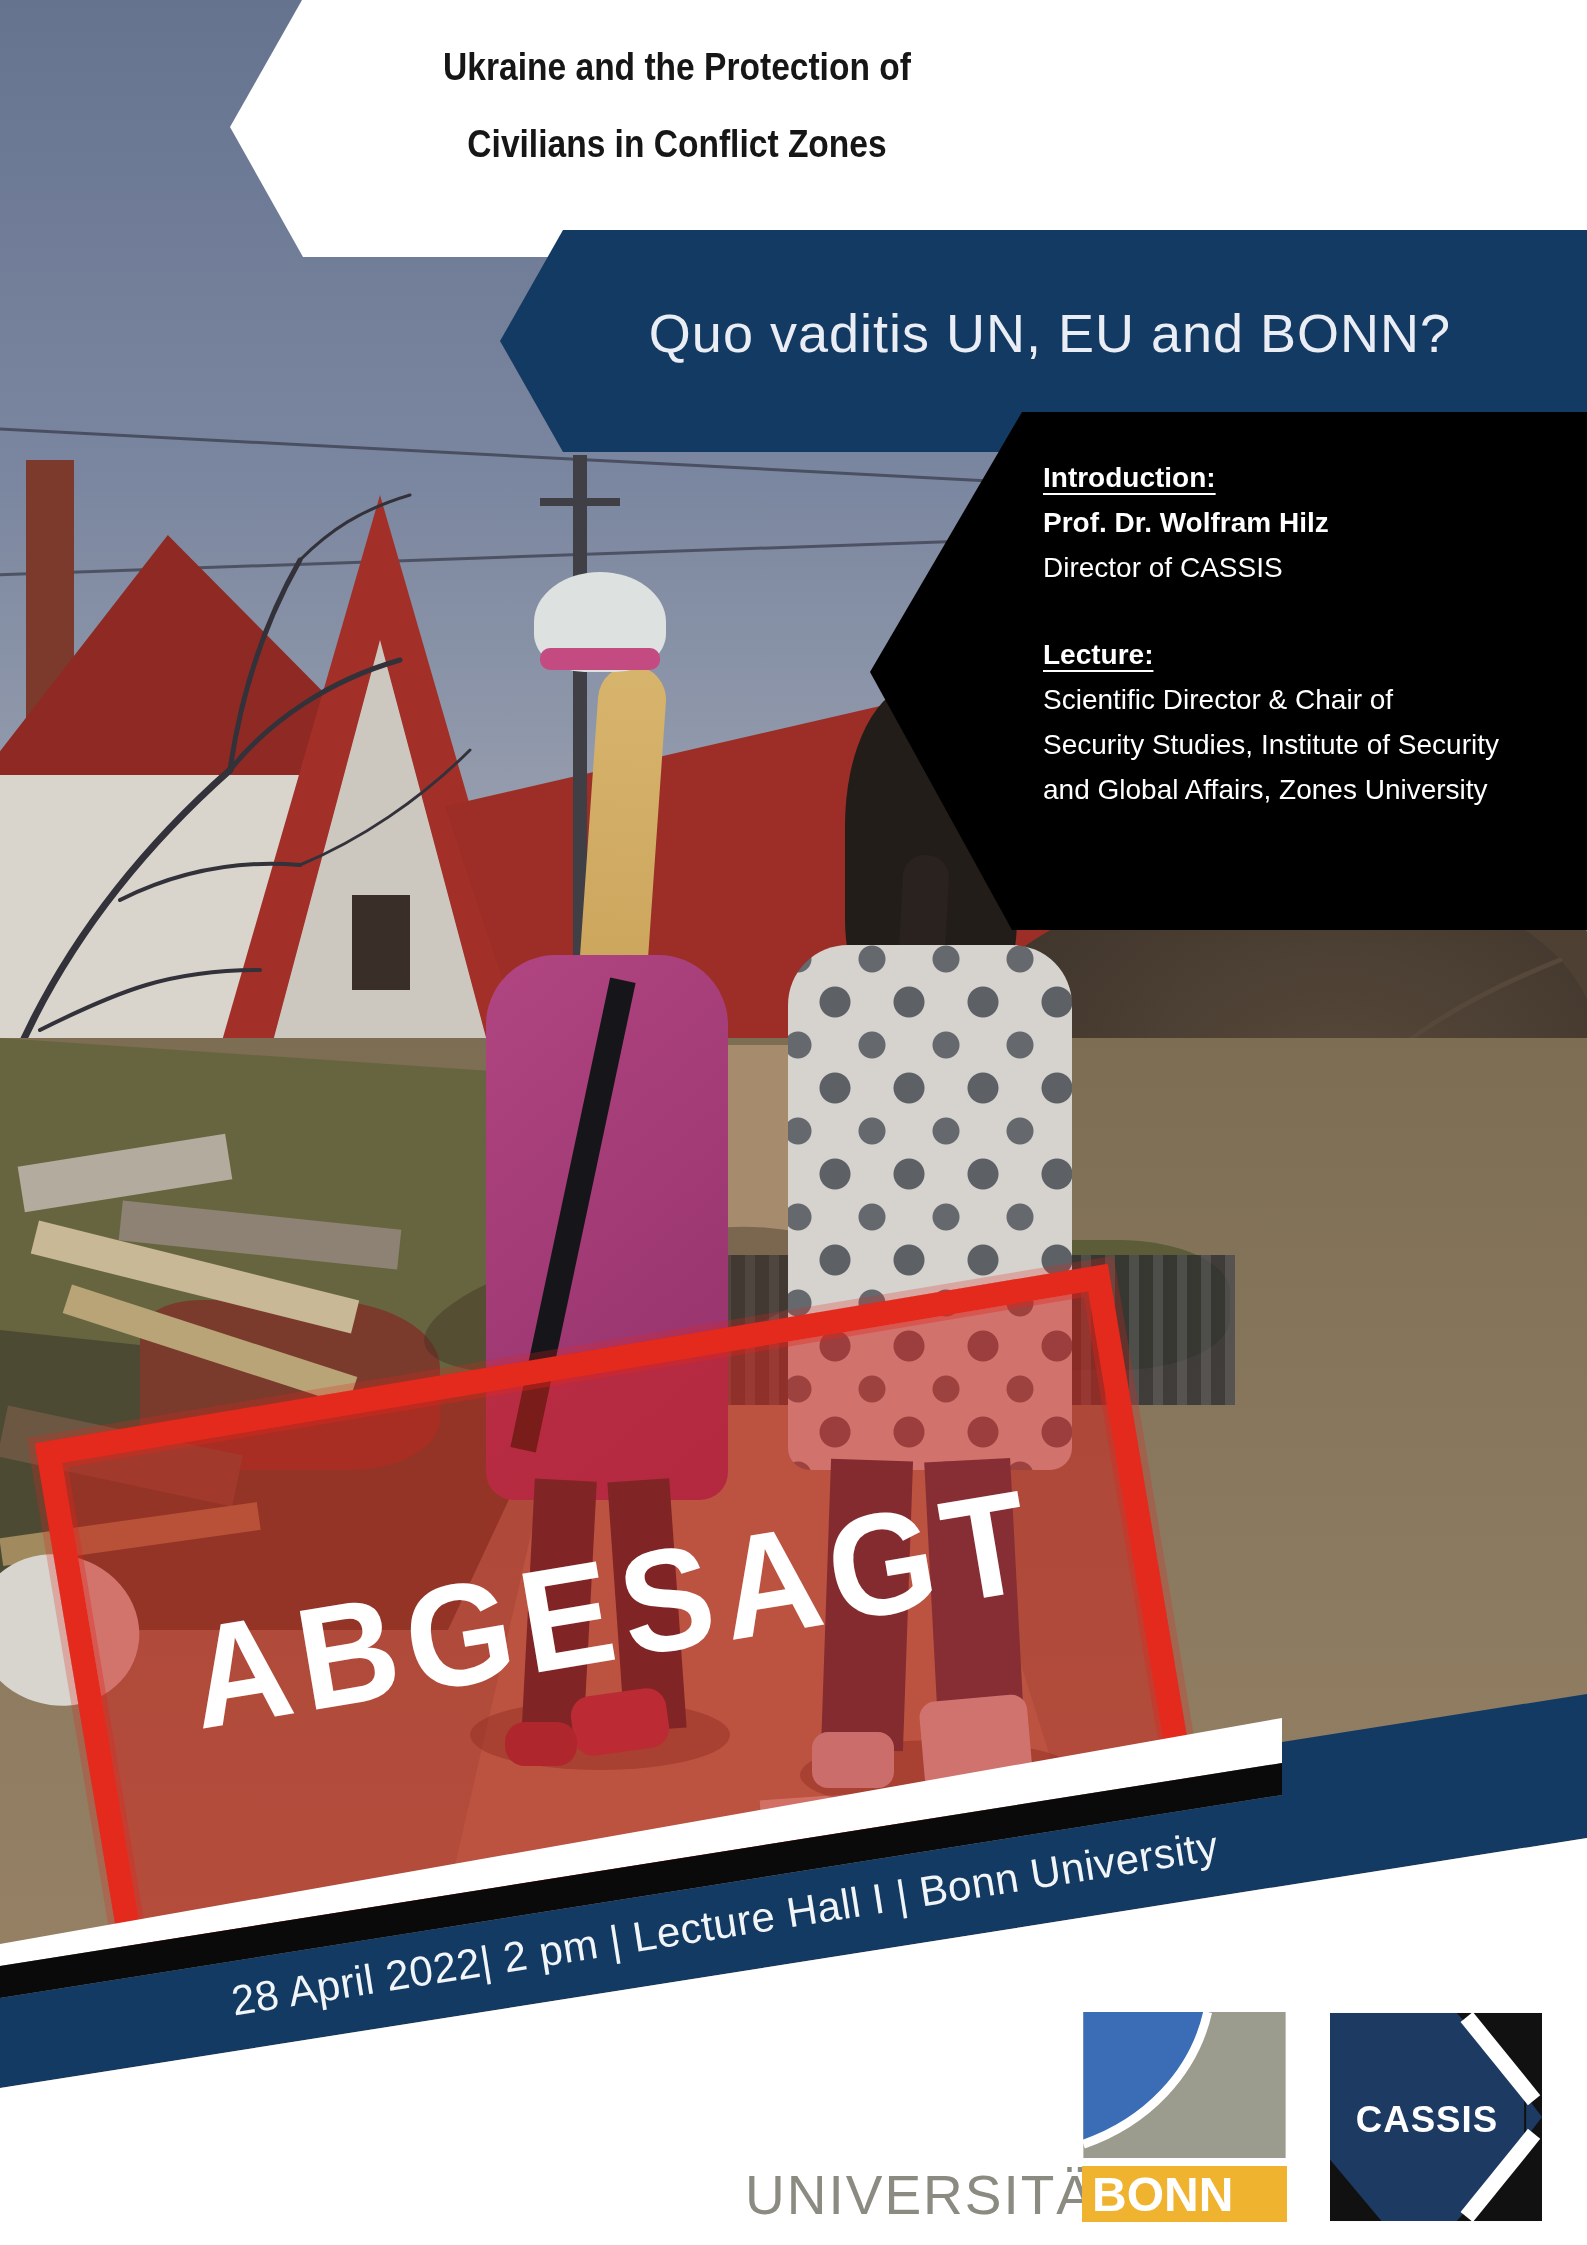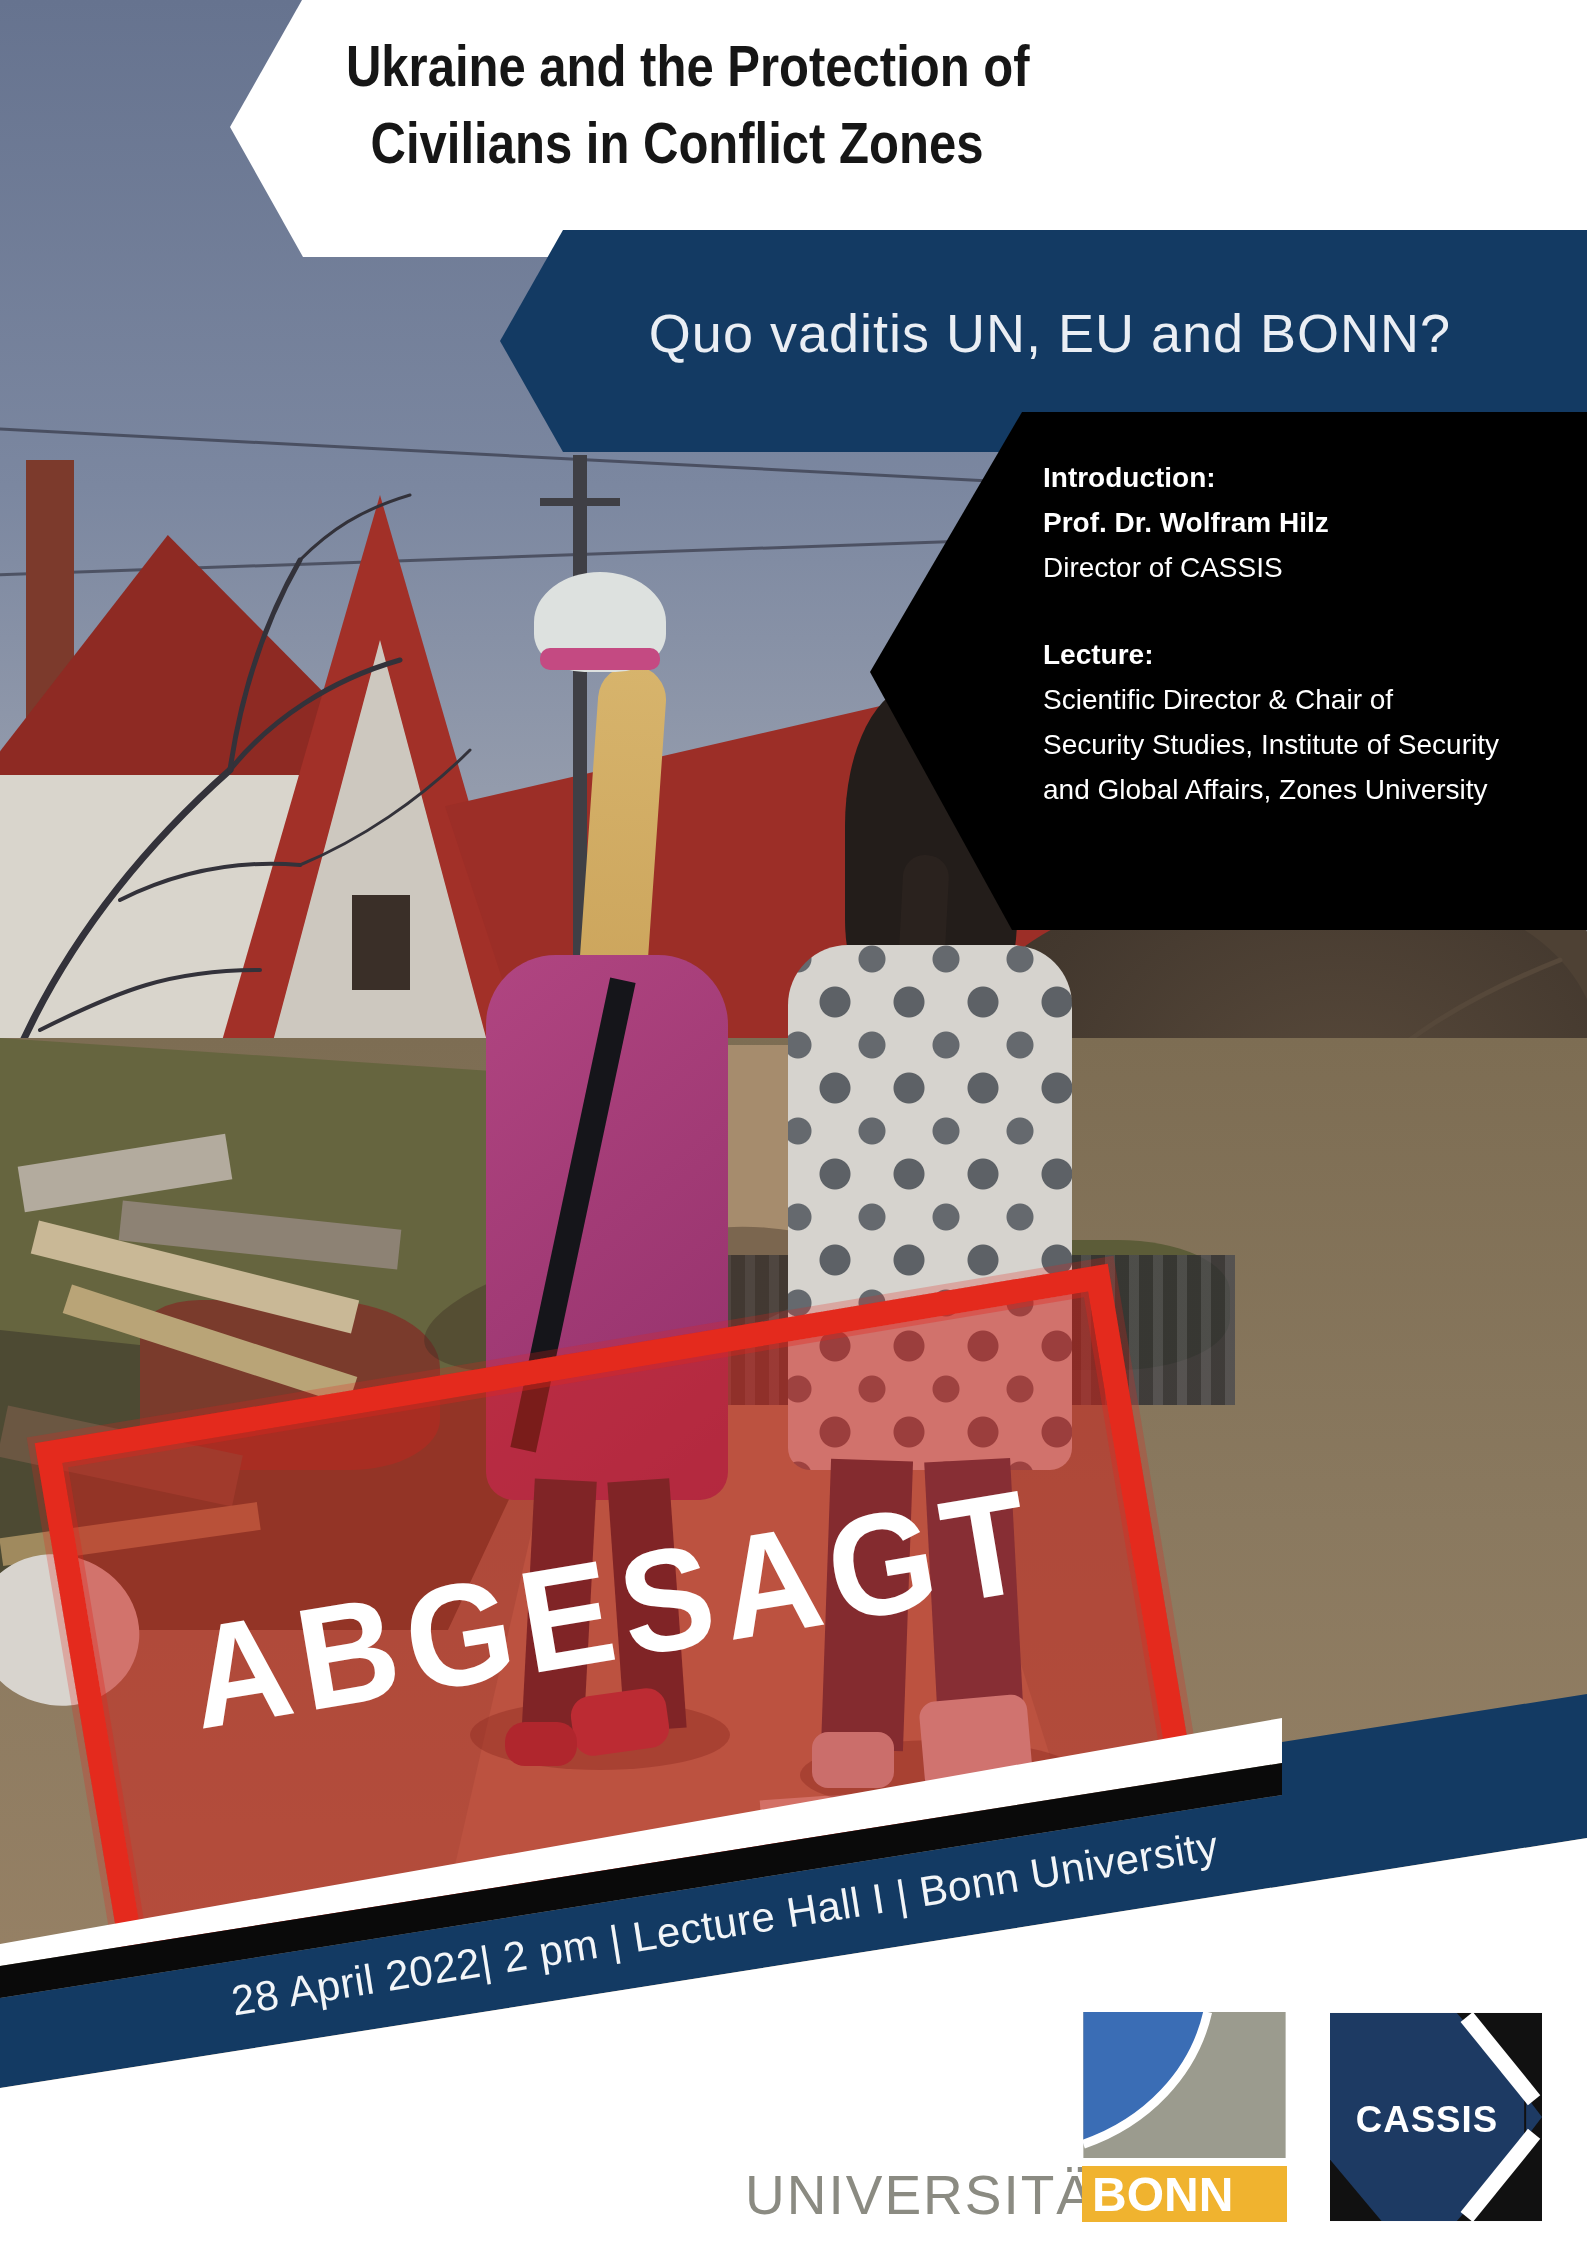--- a/index.html
+++ b/index.html
@@ -53,27 +53,27 @@
   .g2-hair{left:845px;top:685px;width:172px;height:335px;background:#231d1a;border-radius:42% 42% 30% 30%;}
   .g2-braid{left:898px;top:855px;width:46px;height:230px;background:#2a221e;border-radius:22px;transform:rotate(3deg);}
   .g2-sweater{left:788px;top:945px;width:284px;height:525px;background-color:#d6d3ce;
       background-image:radial-gradient(circle,#5d6166 15px,transparent 16px),radial-gradient(circle,#65696e 13px,transparent 14px);
       background-size:74px 86px,74px 86px;background-position:10px 14px,47px 57px;border-radius:60px 60px 22px 22px;}
   .g2-pants{background:#2b3547;}
   .g2-sneaker{background:#d3d4d6;border-radius:16px;}
 
   
   .banner-title{position:absolute;inset:0;background:#ffffff;clip-path:polygon(302px 0,1587px 0,1587px 257px,303px 257px,230px 127px);}
-  .title-text{left:292px;top:28px;width:770px;text-align:center;color:#161616;font-weight:bold;font-size:57px;line-height:77px;}
+  .title-text{left:292px;top:28px;width:770px;text-align:center;color:#161616;font-weight:bold;font-size:39px;line-height:77px;}
   .title-line{white-space:nowrap;transform:scaleX(.86);transform-origin:50% 50%;}
   .banner-subtitle{position:absolute;inset:0;background:#133a63;clip-path:polygon(563px 230px,1587px 230px,1587px 452px,563px 452px,500px 341px);}
   .subtitle-text{left:545px;top:302px;width:1010px;text-align:center;color:#eaeef4;font-weight:300;font-size:54px;letter-spacing:1px;white-space:nowrap;}
   .info-box{position:absolute;inset:0;background:#000;clip-path:polygon(1022px 412px,1587px 412px,1587px 930px,1012px 930px,870px 672px);}
   .info-text{left:1043px;top:455px;width:544px;color:#fff;font-size:28px;line-height:45px;}
-  .info-text .lbl{font-weight:bold;text-underline-offset:6px;}
+  .info-text .lbl{font-weight:bold;text-decoration:underline;text-underline-offset:6px;}
   .info-text .name{font-weight:bold;}
   .info-gap{height:42px;}
 
   
   .stamp{left:70px;top:1350px;width:1040px;height:470px;transform:rotate(-9.5deg);
      border:24px solid #e42a1d;background:rgba(206,34,27,.55);
      box-shadow:0 0 0 7px rgba(227,37,28,.25), inset 0 0 0 5px rgba(227,37,28,.35);
      display:flex;align-items:center;justify-content:center;}
   .stamp-text{color:#ffffff;font-weight:bold;font-size:145px;letter-spacing:10px;white-space:nowrap;transform:scaleX(.95);}
 

